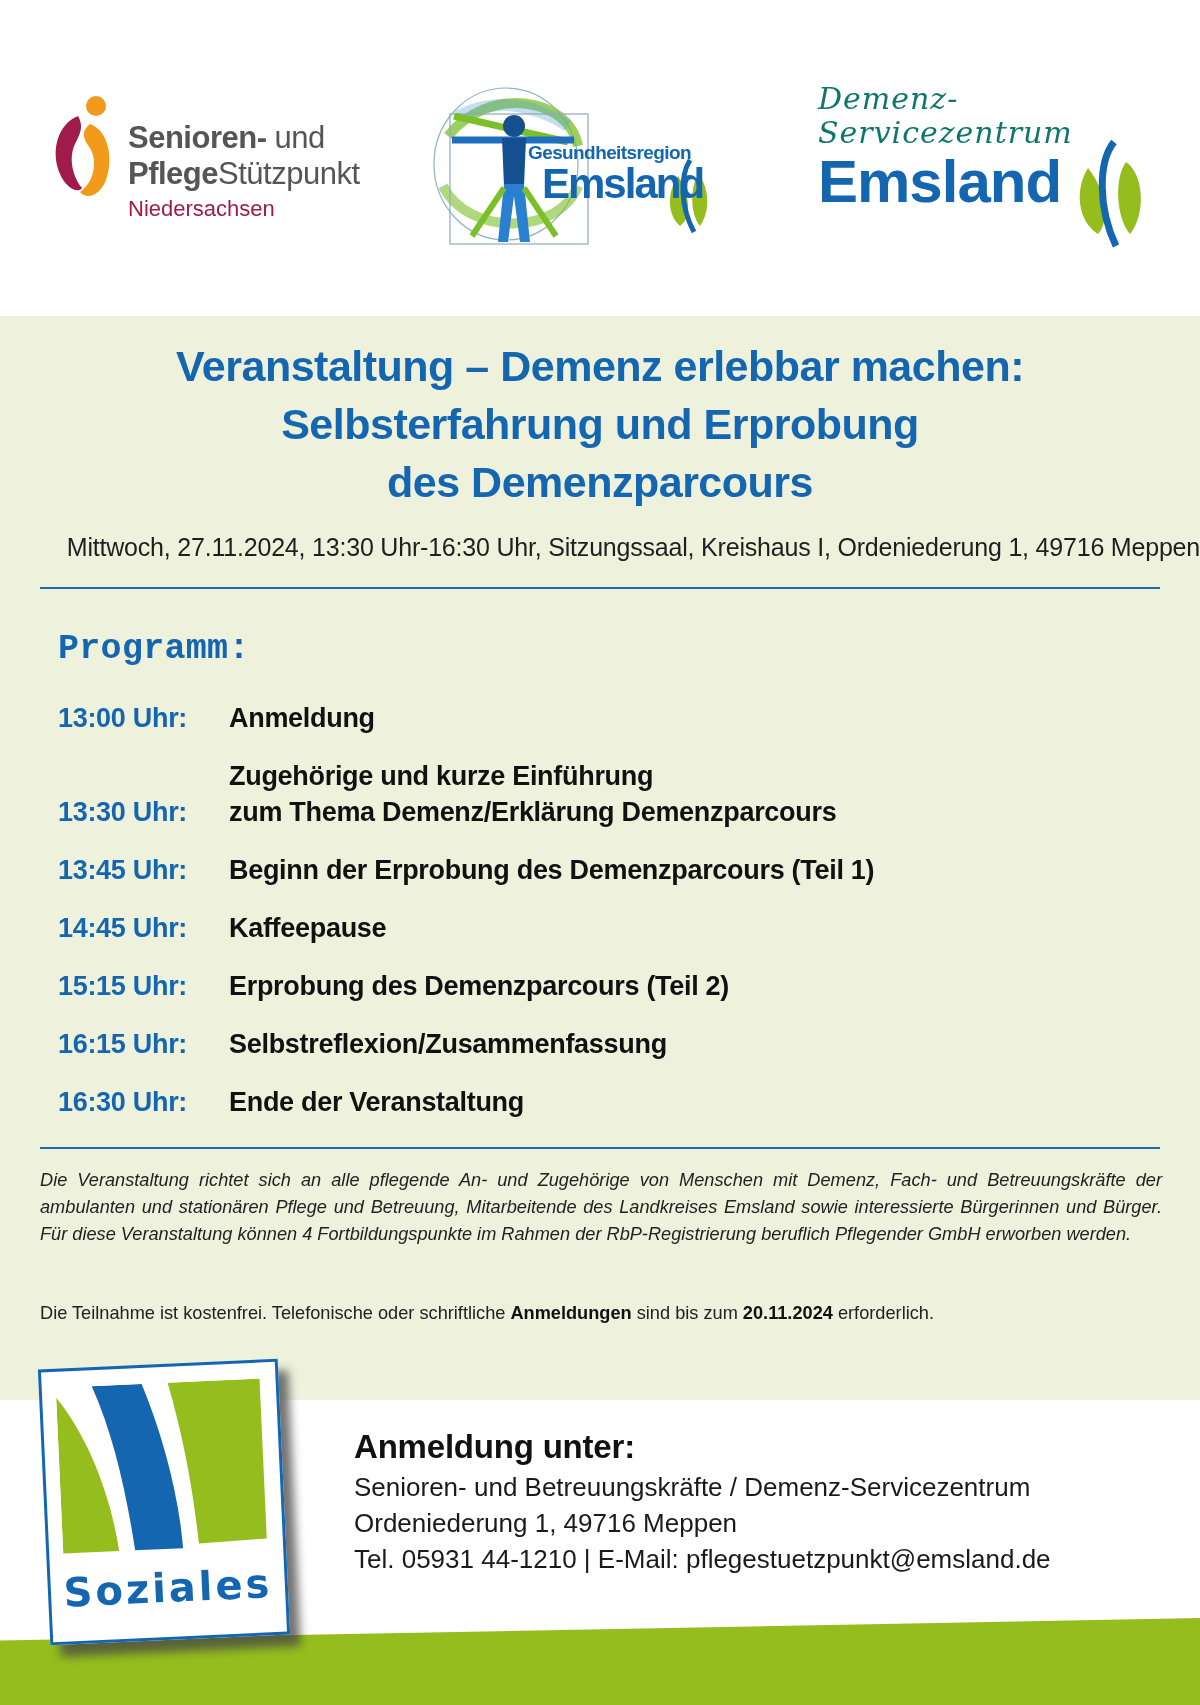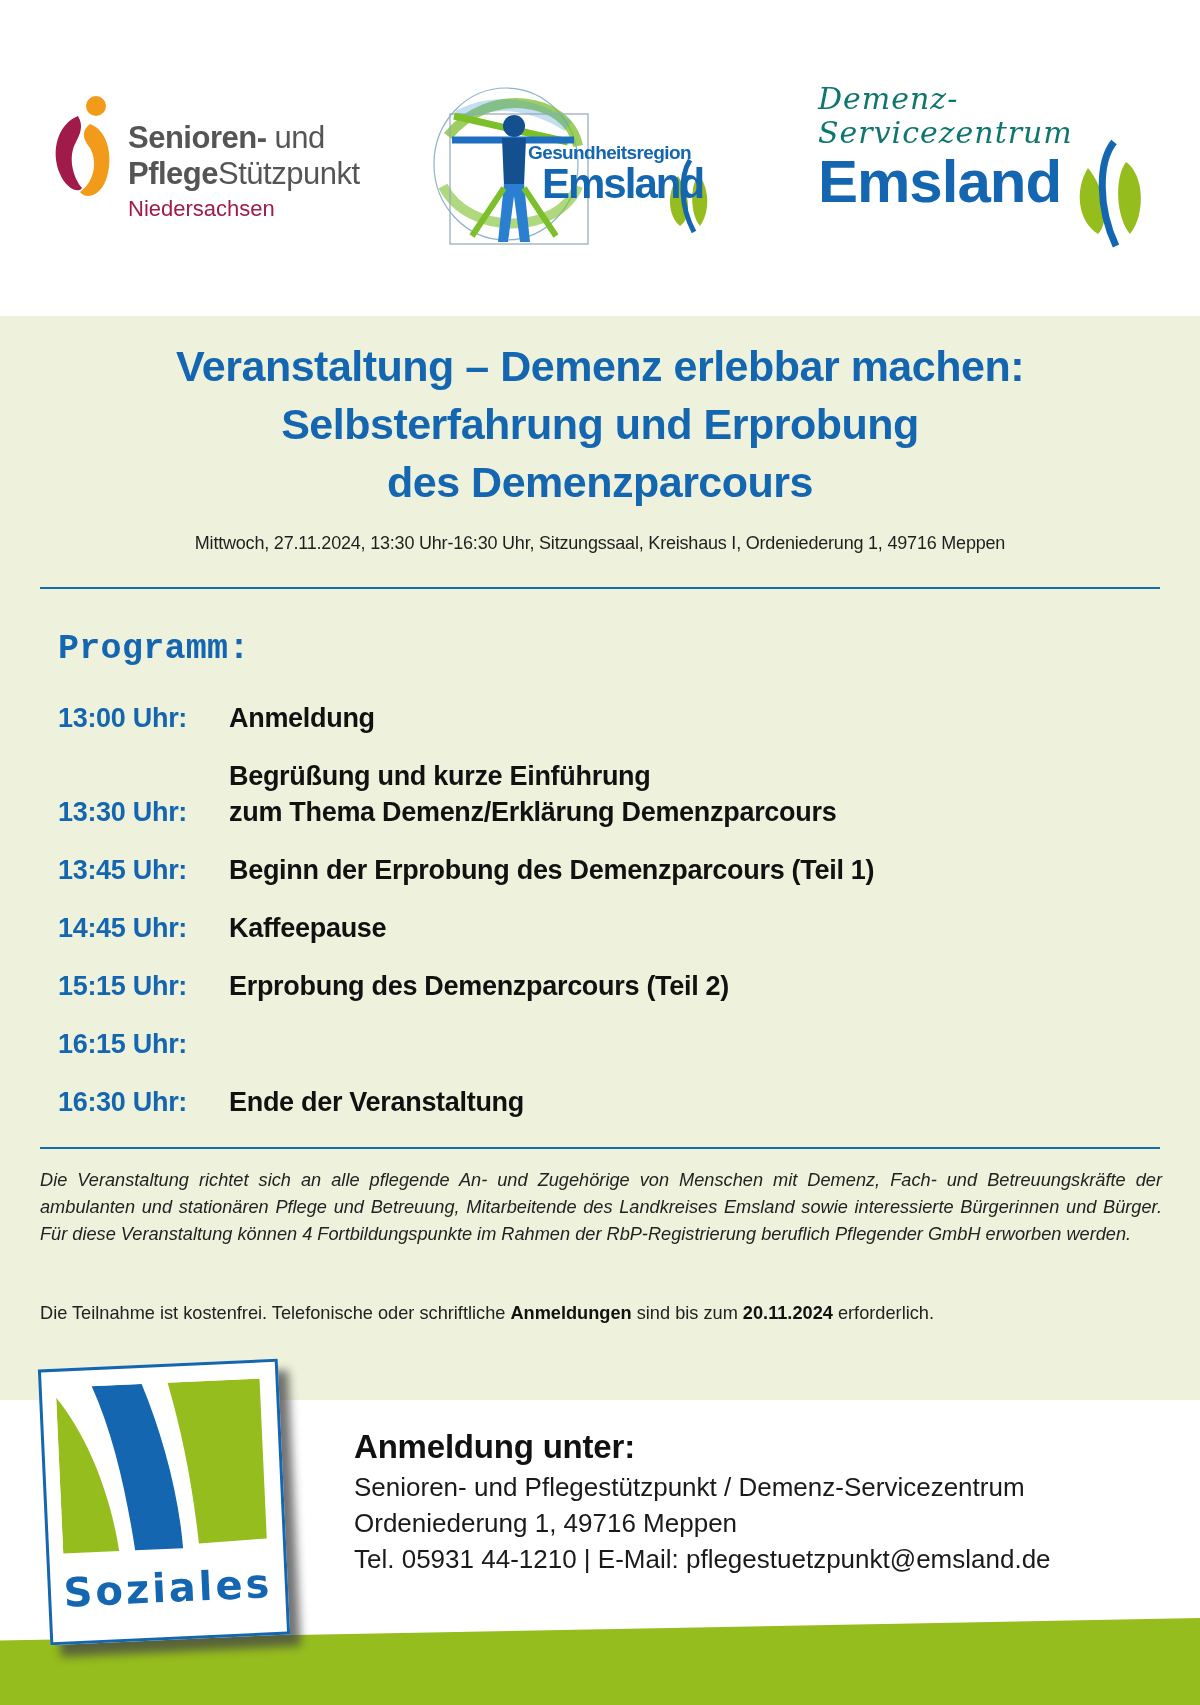--- a/index.html
+++ b/index.html
@@ -26,21 +26,21 @@
   .logo-dsz { position: absolute; left: 818px; top: 82px; width: 340px; height: 150px; }
   .dsz-hand { font-family: "DejaVu Serif", serif; font-style: italic; color: #0f766e; font-size: 30px; line-height: 34px; letter-spacing: 1px; }
   .dsz-emsland { font-family: "Liberation Sans", sans-serif; font-weight: bold; color: #1466b0; font-size: 60px; line-height: 60px; letter-spacing: -1px; margin-top: 2px; }
 
   
   .band { position: absolute; left: 0; top: 316px; width: 1200px; height: 1084px; background: #eef2dc; }
 
   .title { position: absolute; left: 0; top: 337px; width: 1200px; text-align: center; color: #1466b0; font-weight: bold; font-size: 43px; line-height: 58px; letter-spacing: -0.5px; }
   .title div { white-space: nowrap; }
 
-  .event-meta { position: absolute; left: 0; top: 533px; width: 1200px; text-align: center; font-size: 18px; color: #1f1f1f; letter-spacing: -0.2px; }
+  .event-meta { position: absolute; left: 0; top: 533px; width: 1200px; text-align: right; font-size: 25px; color: #1f1f1f; letter-spacing: -0.2px; }
 
   .divider { position: absolute; left: 40px; width: 1120px; height: 2px; background: #1a6aa8; }
 
   .program-heading { position: absolute; left: 58px; top: 629px; color: #1466b0; font-weight: bold; font-size: 35px; letter-spacing: 0.3px; font-family: Liberation Mono, monospace; }
 
   .program-list { position: absolute; left: 58px; top: 700px; width: 1100px; }
   .program-item { display: flex; align-items: flex-end; margin-bottom: 22px; }
   .program-time { width: 171px; flex: 0 0 171px; color: #1466b0; font-weight: bold; font-size: 27px; line-height: 36px; letter-spacing: -0.3px; }
   .program-desc { color: #111111; font-weight: bold; font-size: 27px; line-height: 36px; letter-spacing: -0.3px; }
 
@@ -131,38 +131,39 @@
 <h2 class="program-heading">Programm:</h2>
 
 <div class="program-list">
   <div class="program-item">
     <div class="program-time">13:00 Uhr:</div>
     <div class="program-desc">Anmeldung</div>
   </div>
   <div class="program-item">
     <div class="program-time">13:30 Uhr:</div>
     <div class="program-desc">
-      <div>Begrüßung und kurze Einführung</div>
+      <div>Zugehörige und kurze Einführung</div>
       <div>zum Thema Demenz/Erklärung Demenzparcours</div>
     </div>
   </div>
   <div class="program-item">
     <div class="program-time">13:45 Uhr:</div>
     <div class="program-desc">Beginn der Erprobung des Demenzparcours (Teil 1)</div>
   </div>
   <div class="program-item">
     <div class="program-time">14:45 Uhr:</div>
     <div class="program-desc">Kaffeepause</div>
   </div>
   <div class="program-item">
     <div class="program-time">15:15 Uhr:</div>
     <div class="program-desc">Erprobung des Demenzparcours (Teil 2)</div>
   </div>
   <div class="program-item">
     <div class="program-time">16:15 Uhr:</div>
+    <div class="program-desc">Selbstreflexion/Zusammenfassung</div>
   </div>
   <div class="program-item">
     <div class="program-time">16:30 Uhr:</div>
     <div class="program-desc">Ende der Veranstaltung</div>
   </div>
 </div>
 
 <div class="divider" style="top:1147px;"></div>
 
 <p class="info">Die Veranstaltung richtet sich an alle pflegende An- und Zugehörige von Menschen mit Demenz, Fach- und Betreuungskräfte der ambulanten und stationären Pflege und Betreuung, Mitarbeitende des Landkreises Emsland sowie interessierte Bürgerinnen und Bürger. Für diese Veranstaltung können 4 Fortbildungspunkte im Rahmen der RbP-Registrierung beruflich Pflegender GmbH erworben werden.</p>
@@ -178,16 +179,16 @@
       <path d="M0 10 C30 50 50 110 56 166 L0 166 Z" fill="#95bd1d"></path>
       <path d="M36 0 L86 0 C104 50 118 110 120 166 L72 166 C66 110 56 50 36 0 Z" fill="#1466b0"></path>
       <path d="M112 0 L204 0 L204 160 L136 162 C132 100 124 50 112 0 Z" fill="#95bd1d"></path>
     </svg>
     <div class="soziales-label">Soziales</div>
   </div>
 </div>
 
 <div class="contact">
   <div class="contact-heading">Anmeldung unter:</div>
-  <div class="contact-line">Senioren- und Pflegestützpunkt / Demenz-Servicezentrum</div>
+  <div class="contact-line">Senioren- und Betreuungskräfte / Demenz-Servicezentrum</div>
   <div class="contact-line">Ordeniederung 1, 49716 Meppen</div>
   <div class="contact-line">Tel. 05931 44-1210 | E-Mail: pflegestuetzpunkt@emsland.de</div>
 </div>
 
 </body></html>

